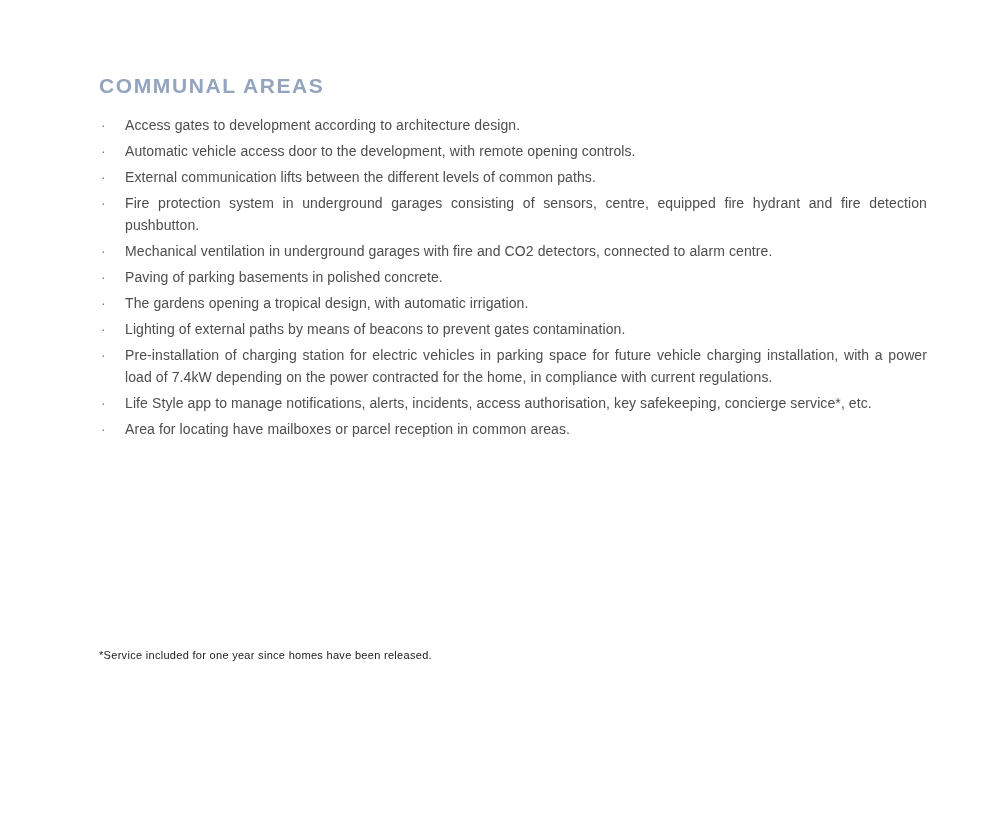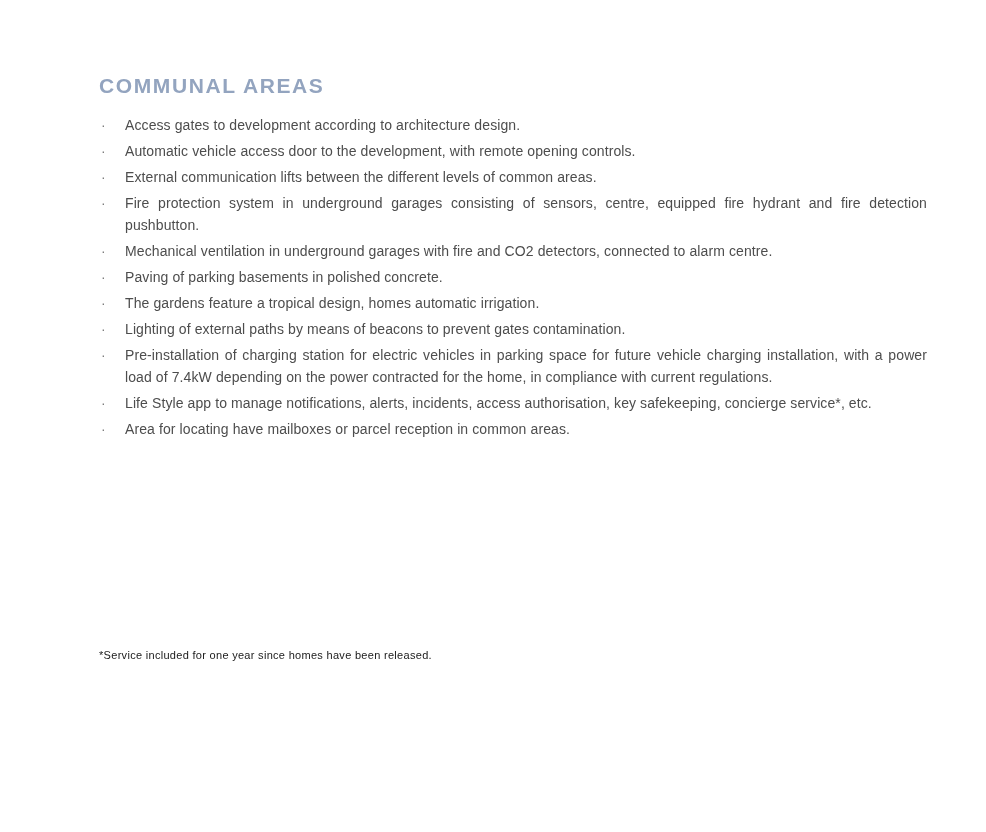--- a/index.html
+++ b/index.html
@@ -73,37 +73,37 @@
       <li class="bullet-item">
         <span class="dot">·</span>
         <span class="bullet-text">Access gates to development according to architecture design.</span>
       </li>
       <li class="bullet-item">
         <span class="dot">·</span>
         <span class="bullet-text">Automatic vehicle access door to the development, with remote opening controls.</span>
       </li>
       <li class="bullet-item">
         <span class="dot">·</span>
-        <span class="bullet-text">External communication lifts between the different levels of common areas.</span>
+        <span class="bullet-text">External communication lifts between the different levels of common paths.</span>
       </li>
       <li class="bullet-item">
         <span class="dot">·</span>
         <span class="bullet-text">Fire protection system in underground garages consisting of sensors, centre, equipped fire hydrant and fire detection pushbutton.</span>
       </li>
       <li class="bullet-item">
         <span class="dot">·</span>
         <span class="bullet-text">Mechanical ventilation in underground garages with fire and CO2 detectors, connected to alarm centre.</span>
       </li>
       <li class="bullet-item">
         <span class="dot">·</span>
         <span class="bullet-text">Paving of parking basements in polished concrete.</span>
       </li>
       <li class="bullet-item">
         <span class="dot">·</span>
-        <span class="bullet-text">The gardens feature a tropical design, homes automatic irrigation.</span>
+        <span class="bullet-text">The gardens opening a tropical design, with automatic irrigation.</span>
       </li>
       <li class="bullet-item">
         <span class="dot">·</span>
         <span class="bullet-text">Lighting of external paths by means of beacons to prevent gates contamination.</span>
       </li>
       <li class="bullet-item">
         <span class="dot">·</span>
         <span class="bullet-text">Pre-installation of charging station for electric vehicles in parking space for future vehicle charging installation, with a power load of 7.4kW depending on the power contracted for the home, in compliance with current regulations.</span>
       </li>
       <li class="bullet-item">

